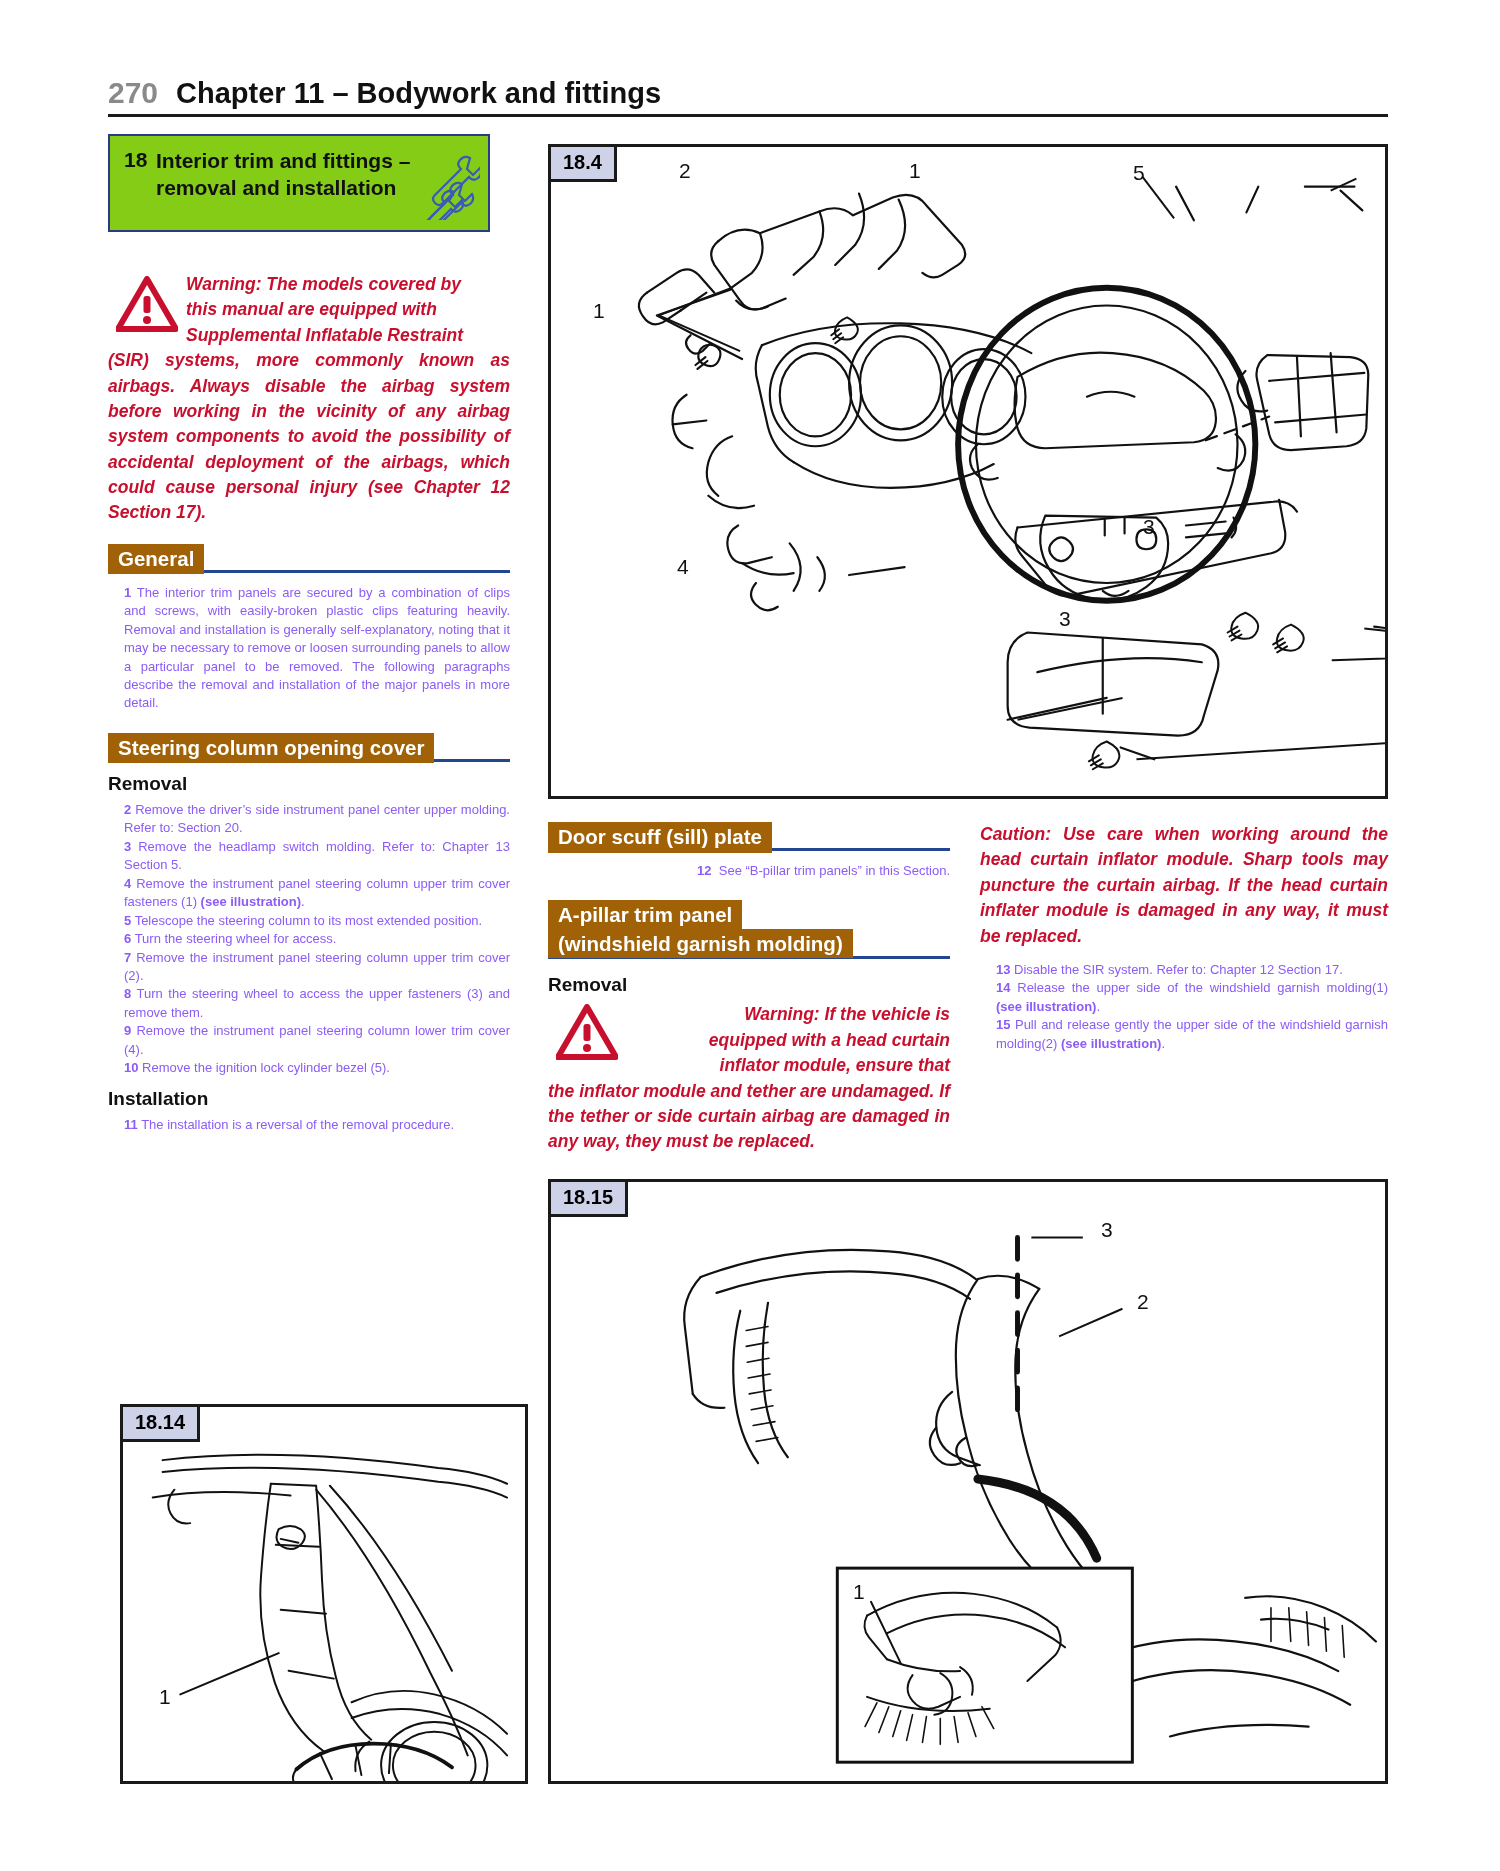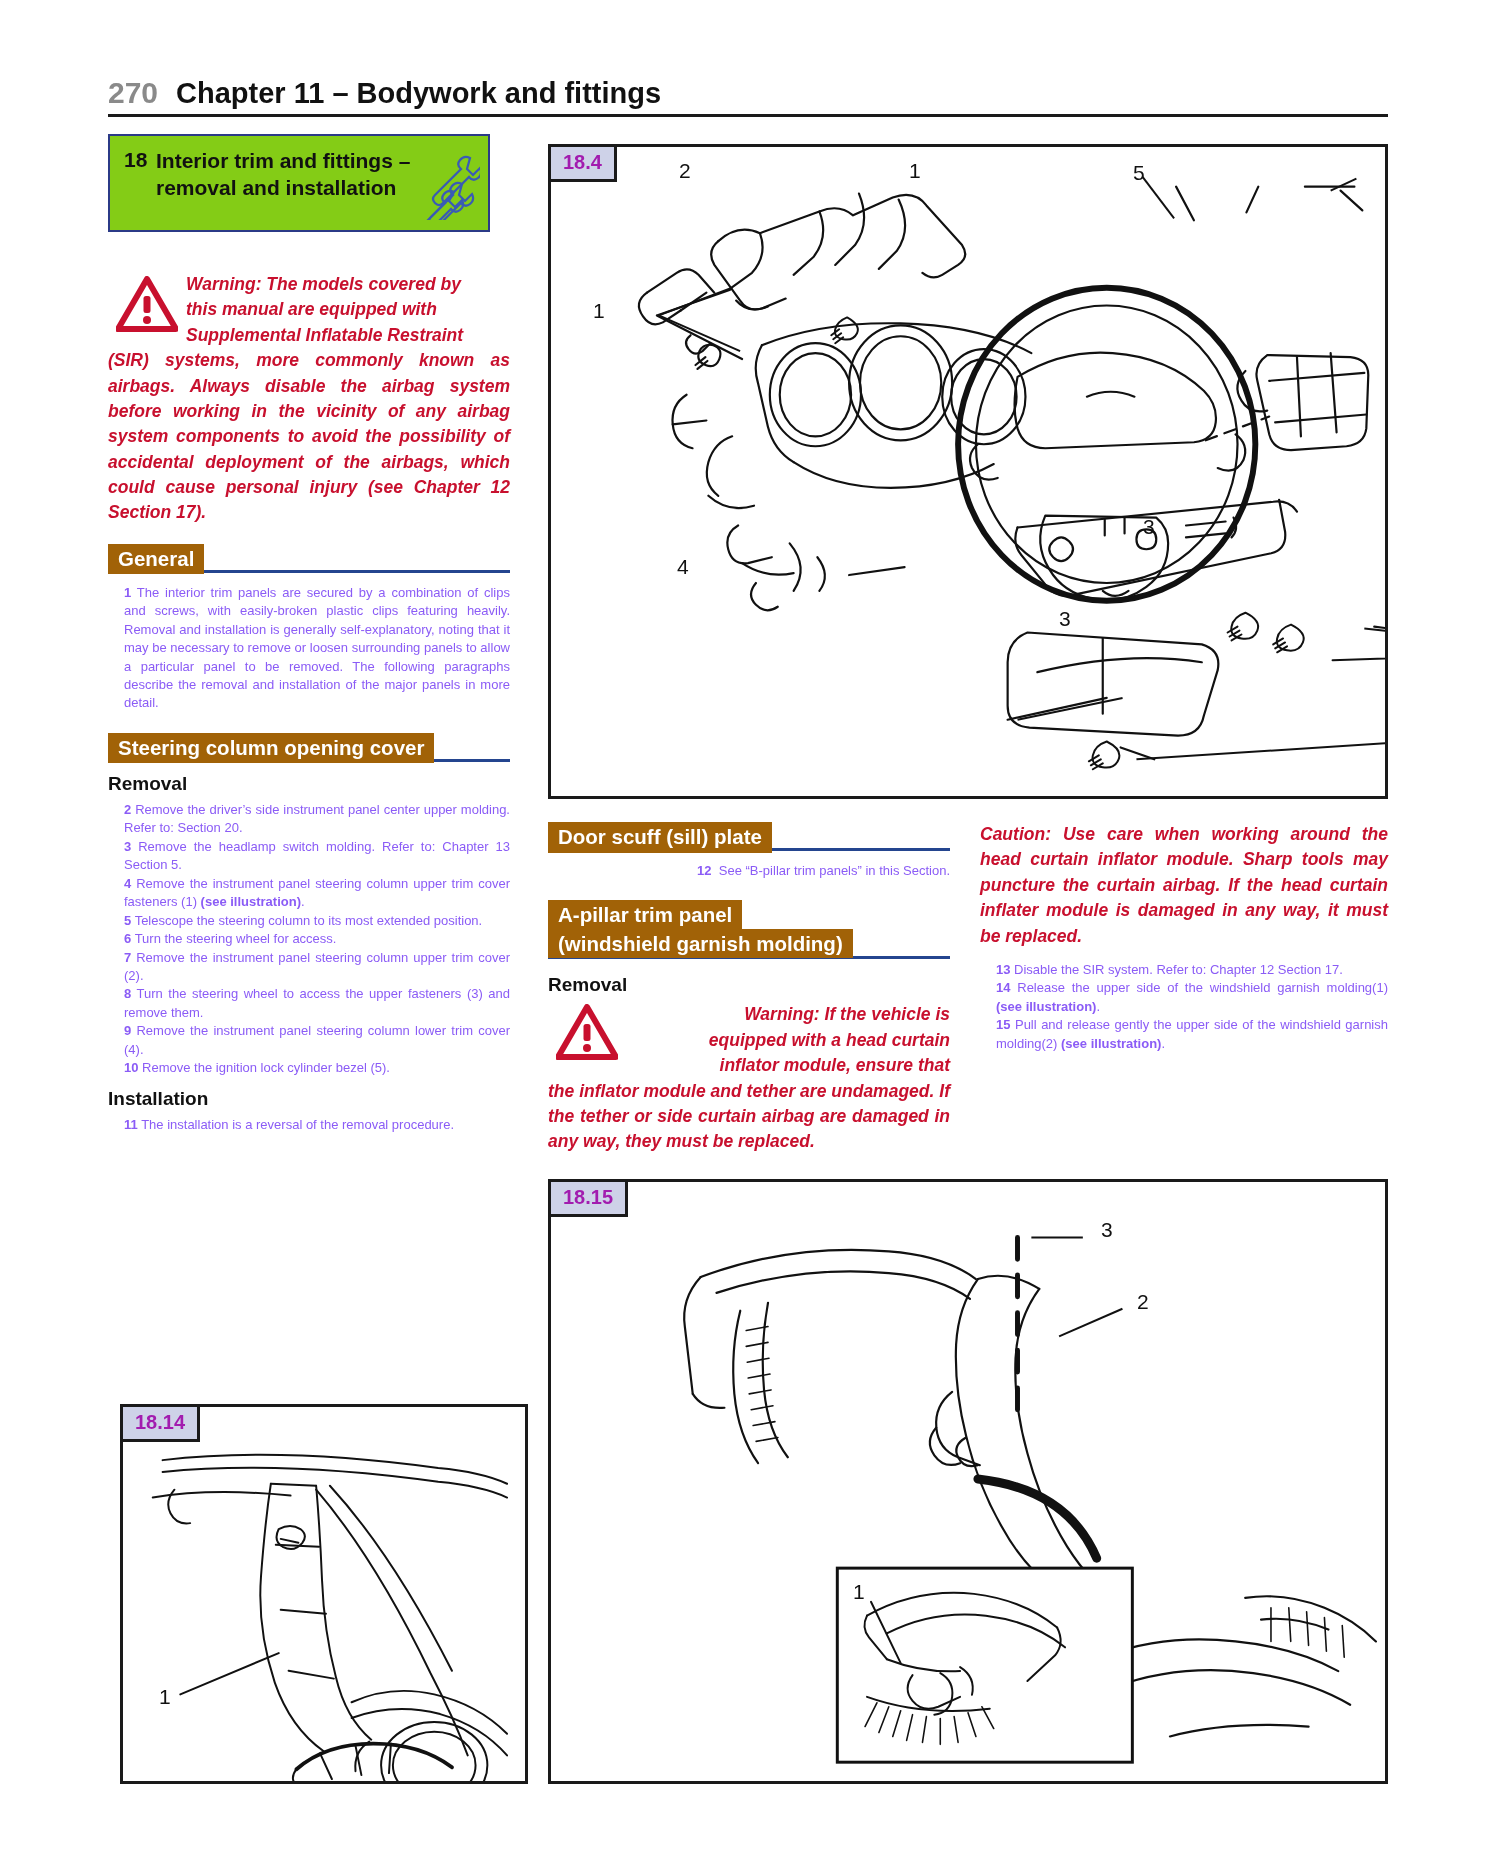--- a/index.html
+++ b/index.html
@@ -162,21 +162,21 @@
     background: #fff;
   }
   .fig-tag {
     position: absolute;
     left: -3px;
     top: -3px;
     background: #ced2e8;
     border: 3px solid #1a1a1a;
     font-size: 20px;
     font-weight: bold;
-    color: #a21caf;
+    color: #000000;
     padding: 4px 12px 5px 12px;
     z-index: 5;
     box-sizing: border-box;
   }
   #fig-184 { left: 548px; top: 140px; width: 840px; height: 655px; }
   #fig-1814 { left: 120px; top: 1400px; width: 408px; height: 380px; }
   #fig-1815 { left: 548px; top: 1175px; width: 840px; height: 605px; }
 
   .fig-svg { position: absolute; left: 0; top: 0; width: 100%; height: 100%; }
 

